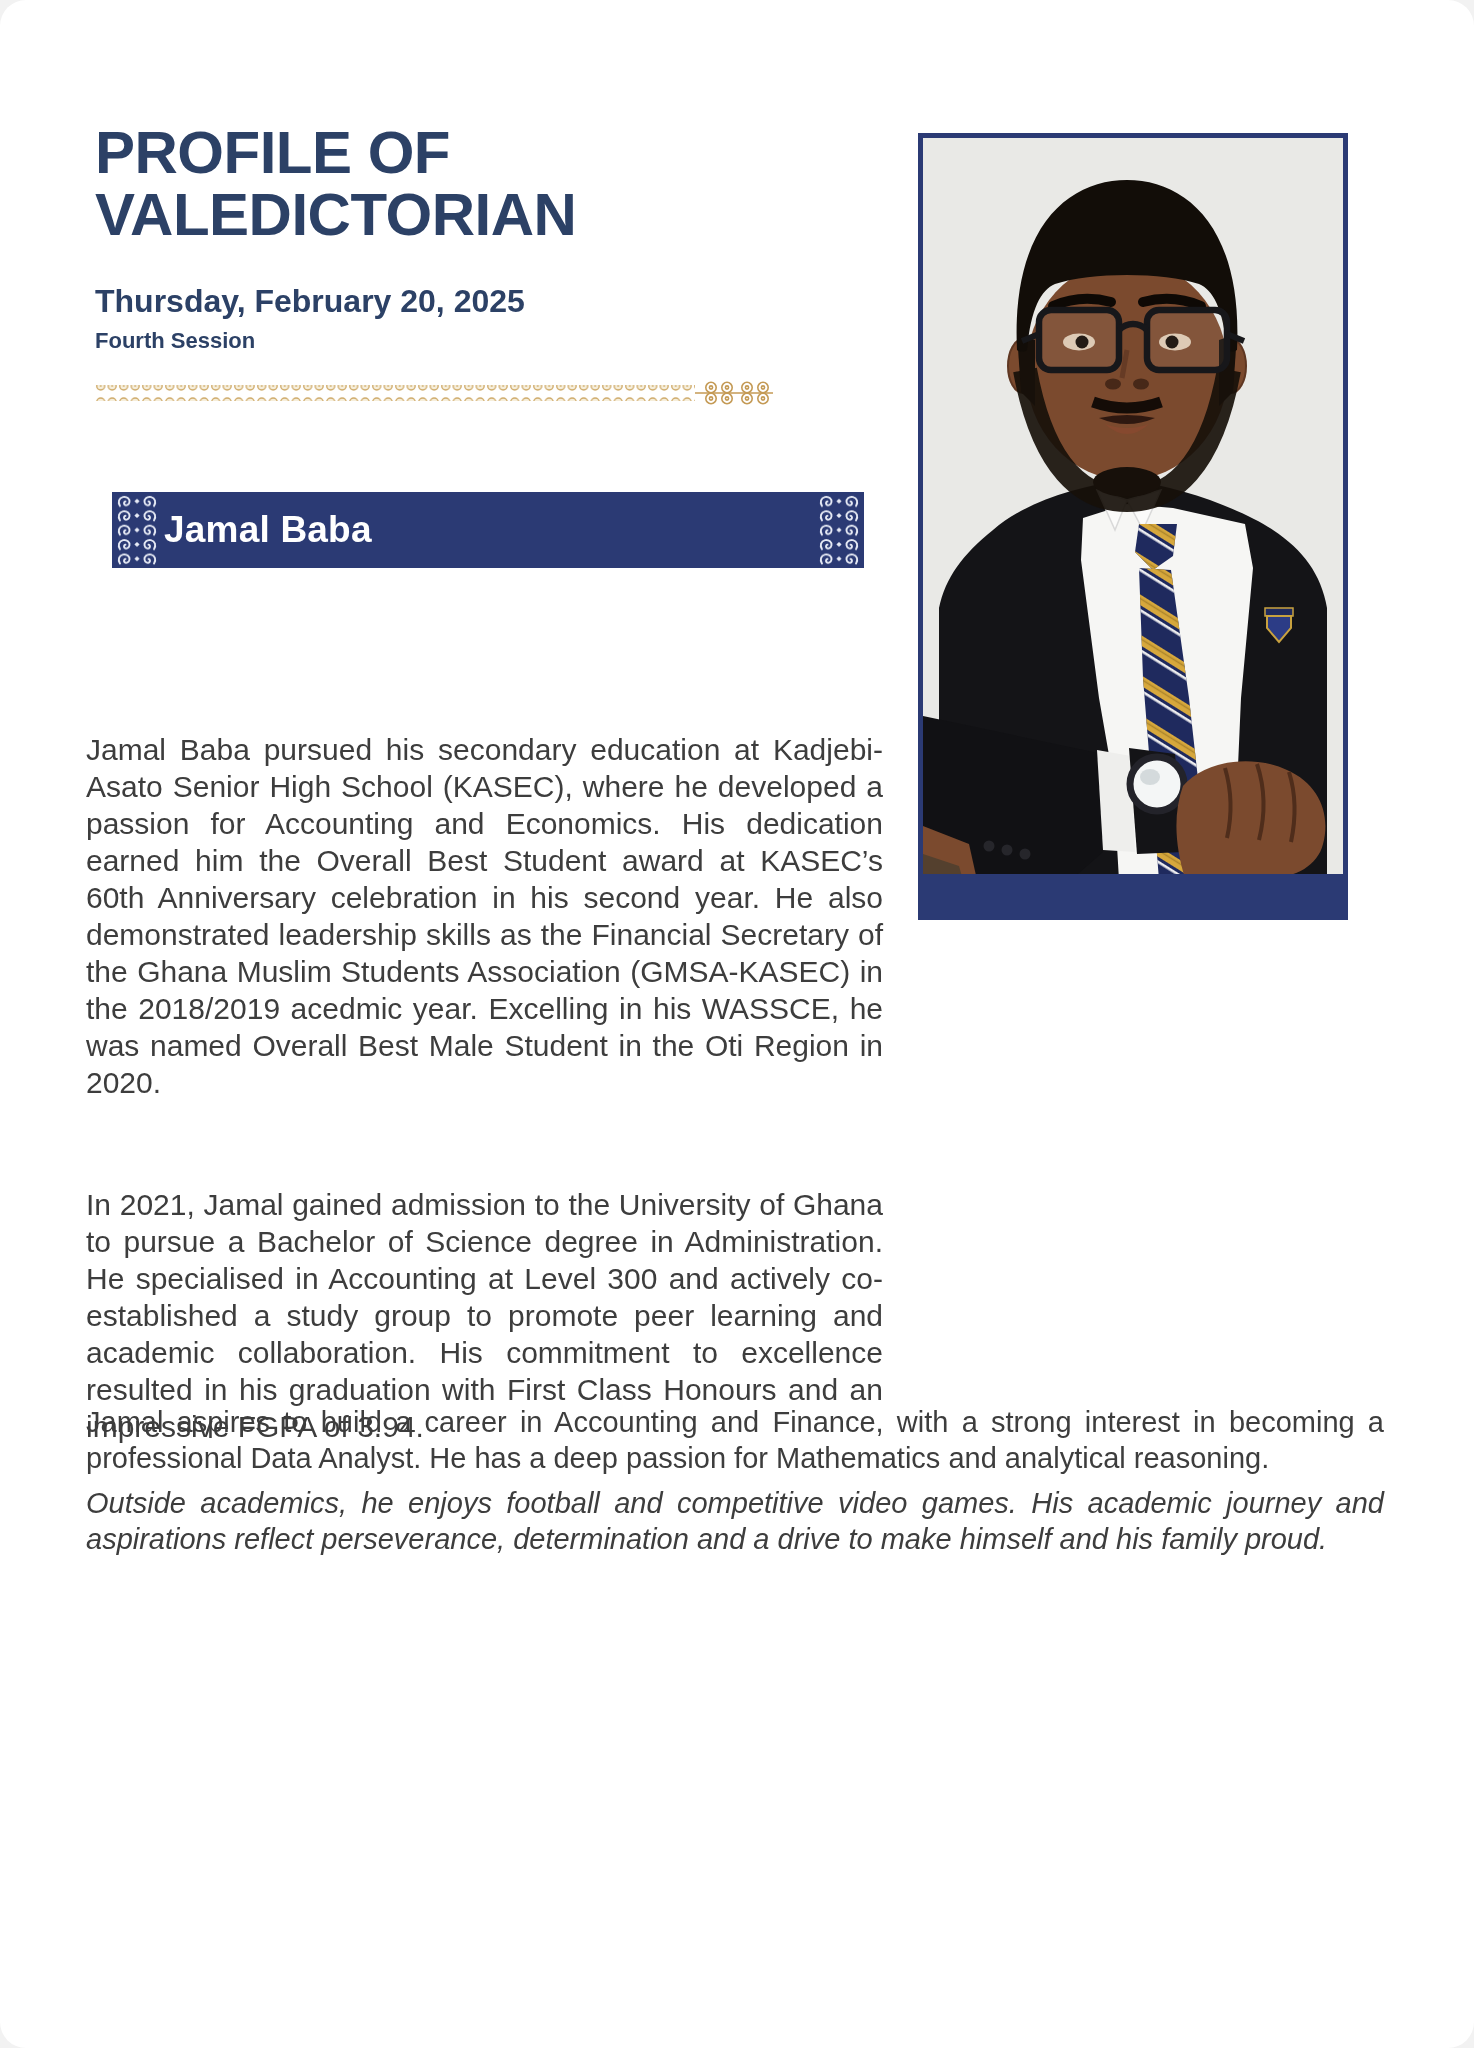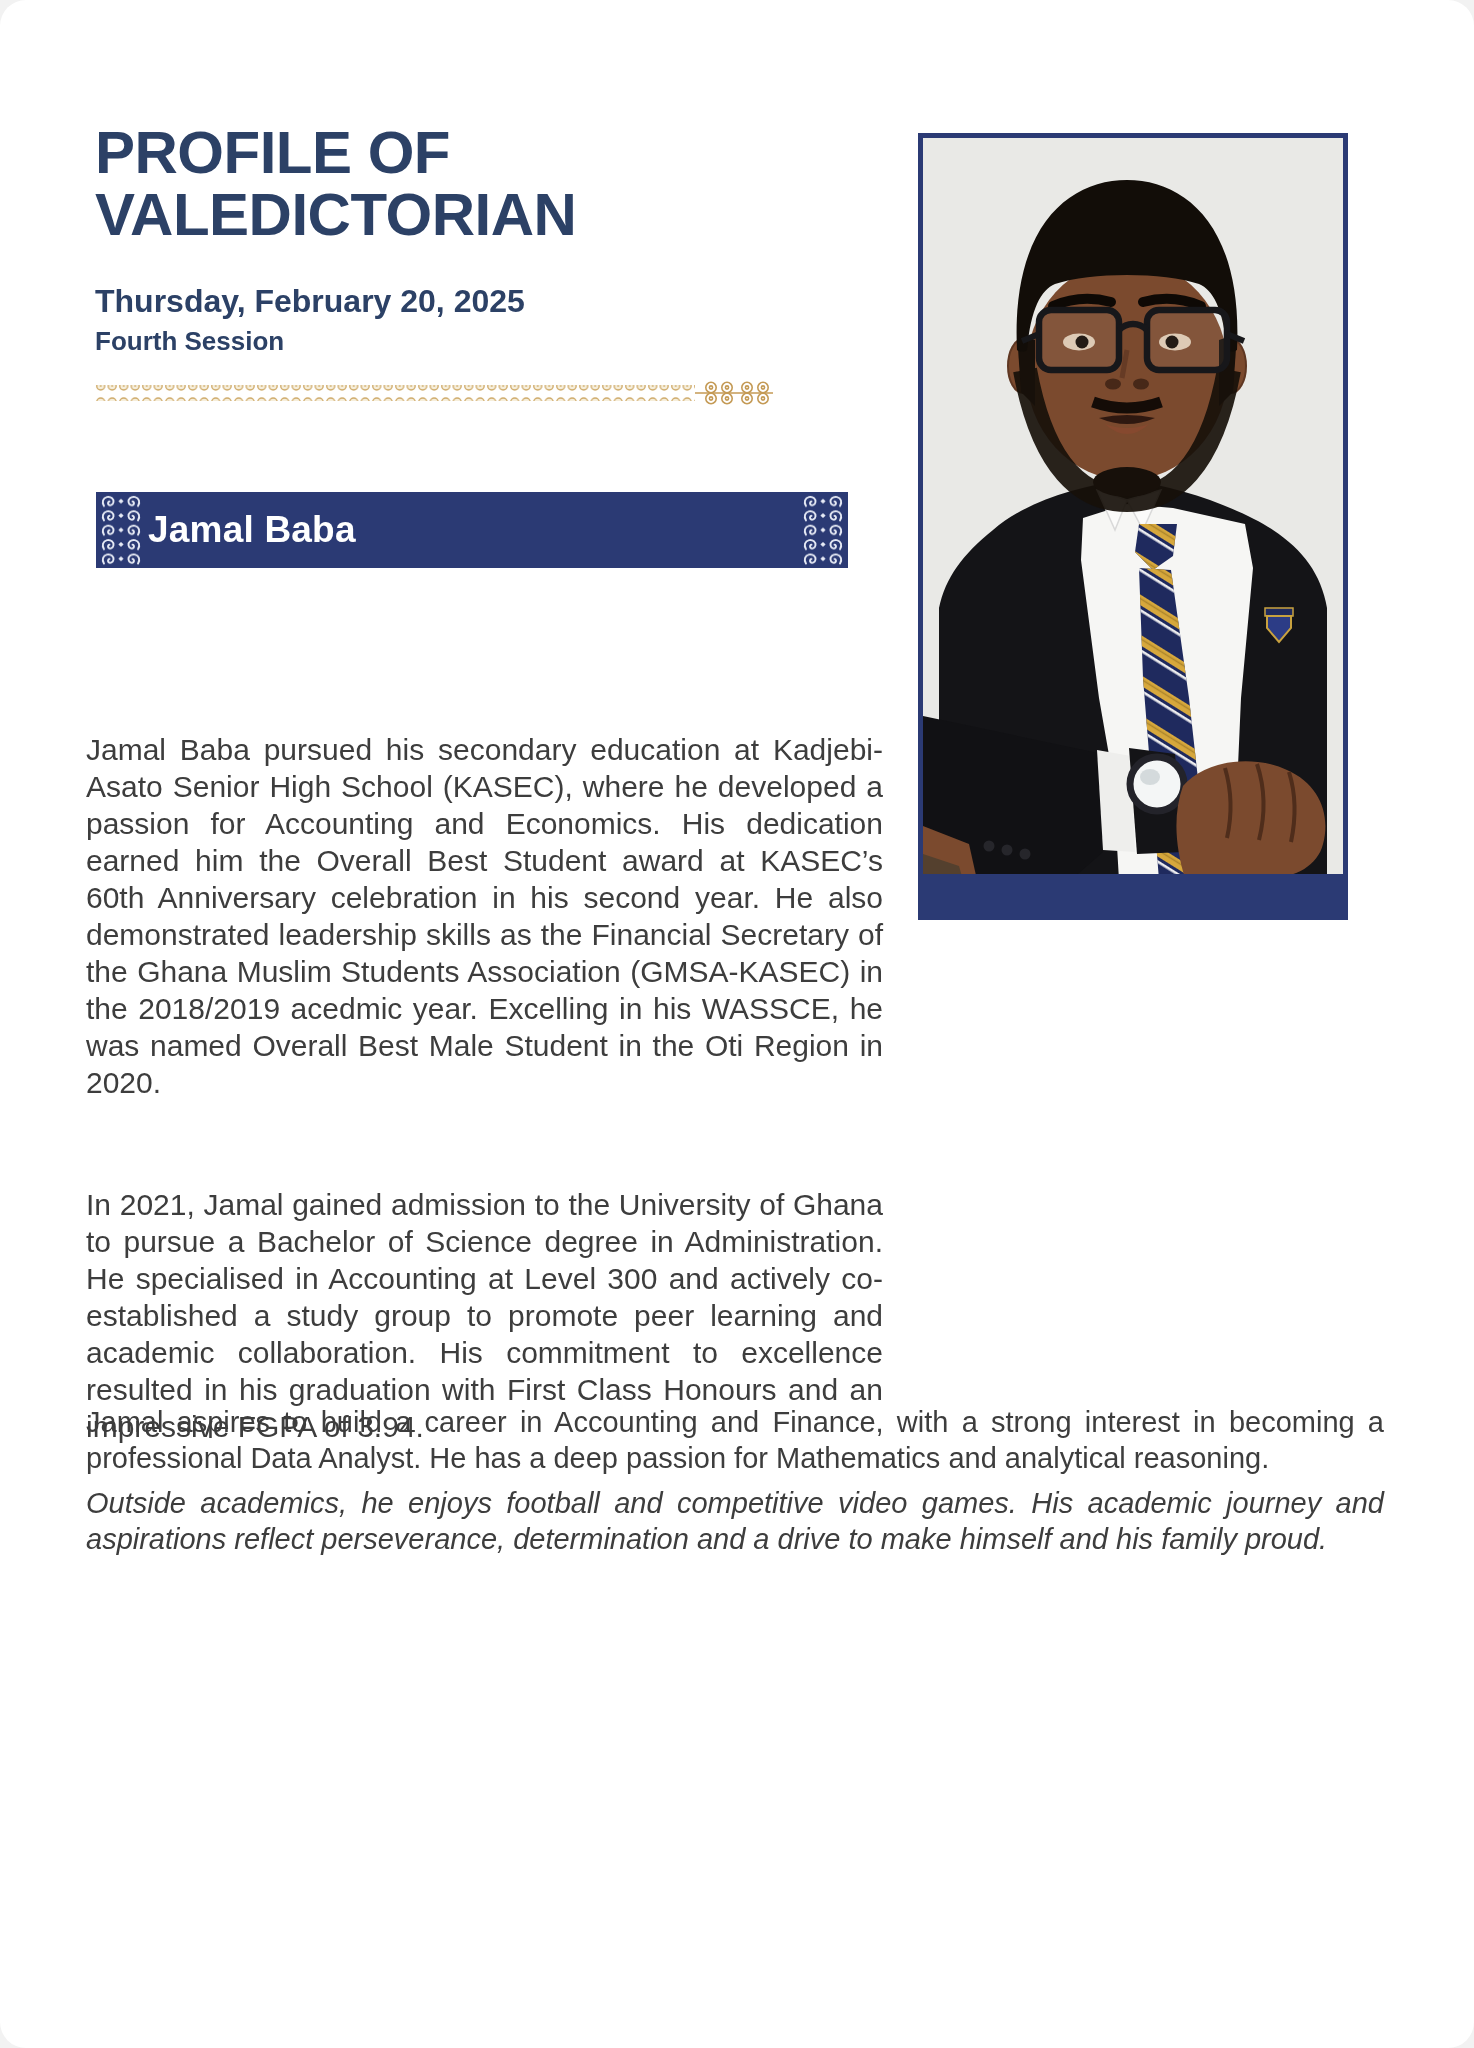--- a/index.html
+++ b/index.html
@@ -27,26 +27,26 @@
     color:var(--heading-navy);
     letter-spacing:-0.5px;
   }
   .date{
     left:95px;top:283px;
     font-size:32px;line-height:36px;
     font-weight:700;color:var(--heading-navy);
   }
   .session{
     left:95px;top:324px;
-    font-size:26px;line-height:34px;
+    font-size:22px;line-height:34px;
     font-weight:700;color:var(--heading-navy);
   }
   .divider{left:95px;top:378px;width:678px;height:30px;}
   .banner{
-    left:96px;top:492px;width:752px;height:76px;
+    left:112px;top:492px;width:752px;height:76px;
     background:var(--banner-navy);
   }
   .banner-name{
     position:absolute;left:52px;top:50%;
     transform:translateY(-50%);
     color:#ffffff;font-size:37px;font-weight:700;
     letter-spacing:0.2px;white-space:nowrap;
   }
   .orn{position:absolute;top:2px;width:44px;height:72px;}
   .orn-left{left:3px;}

